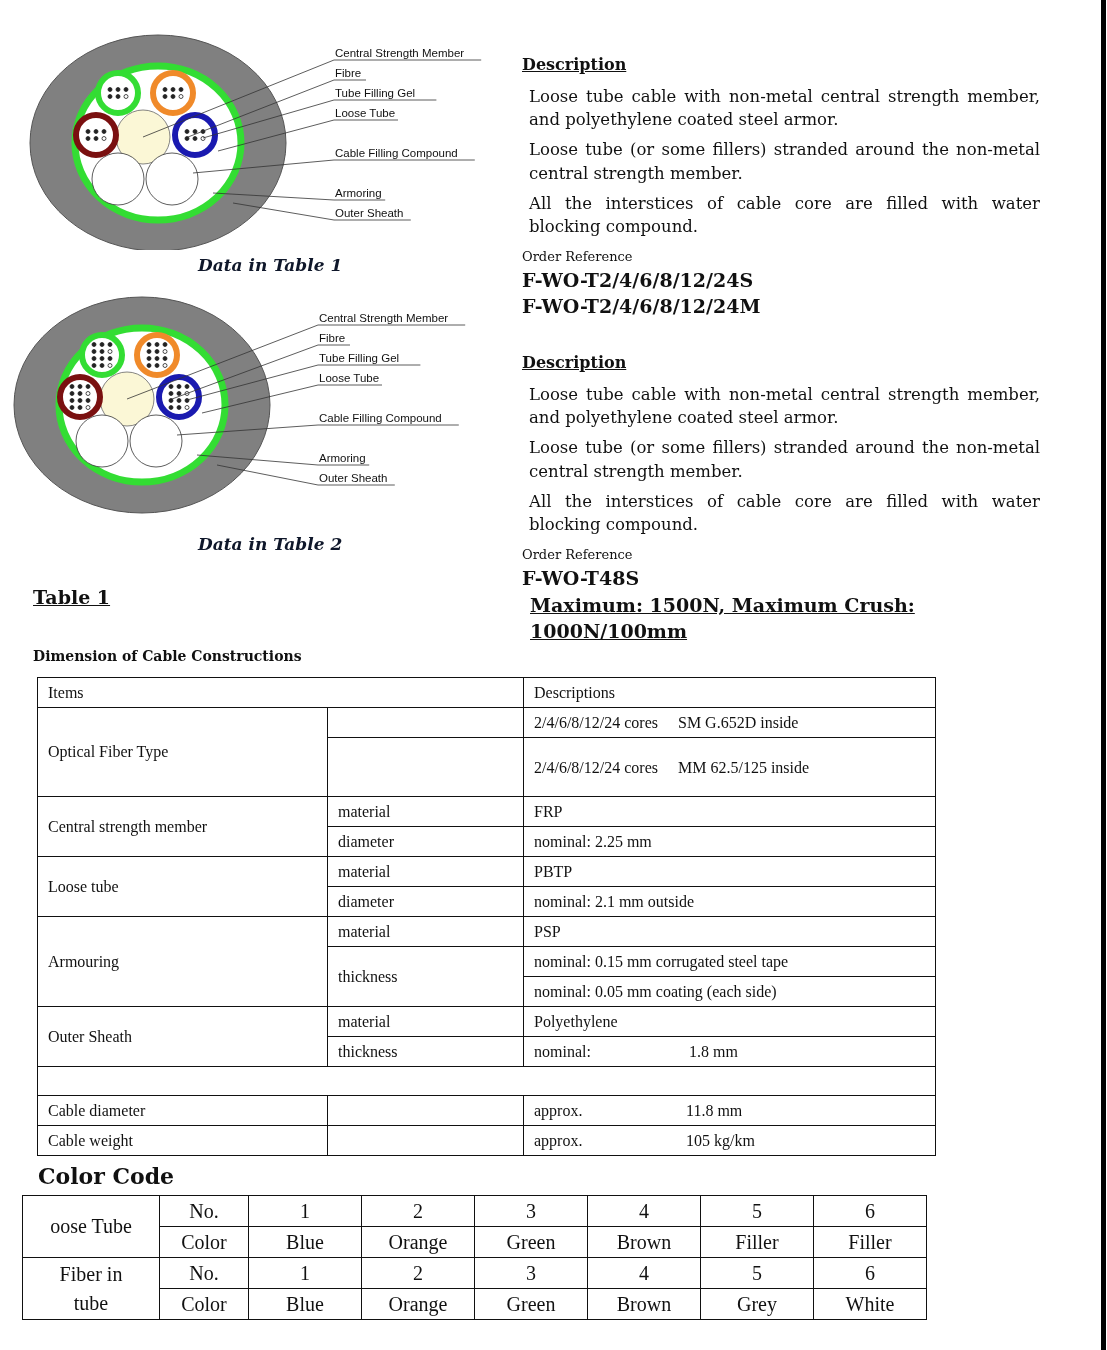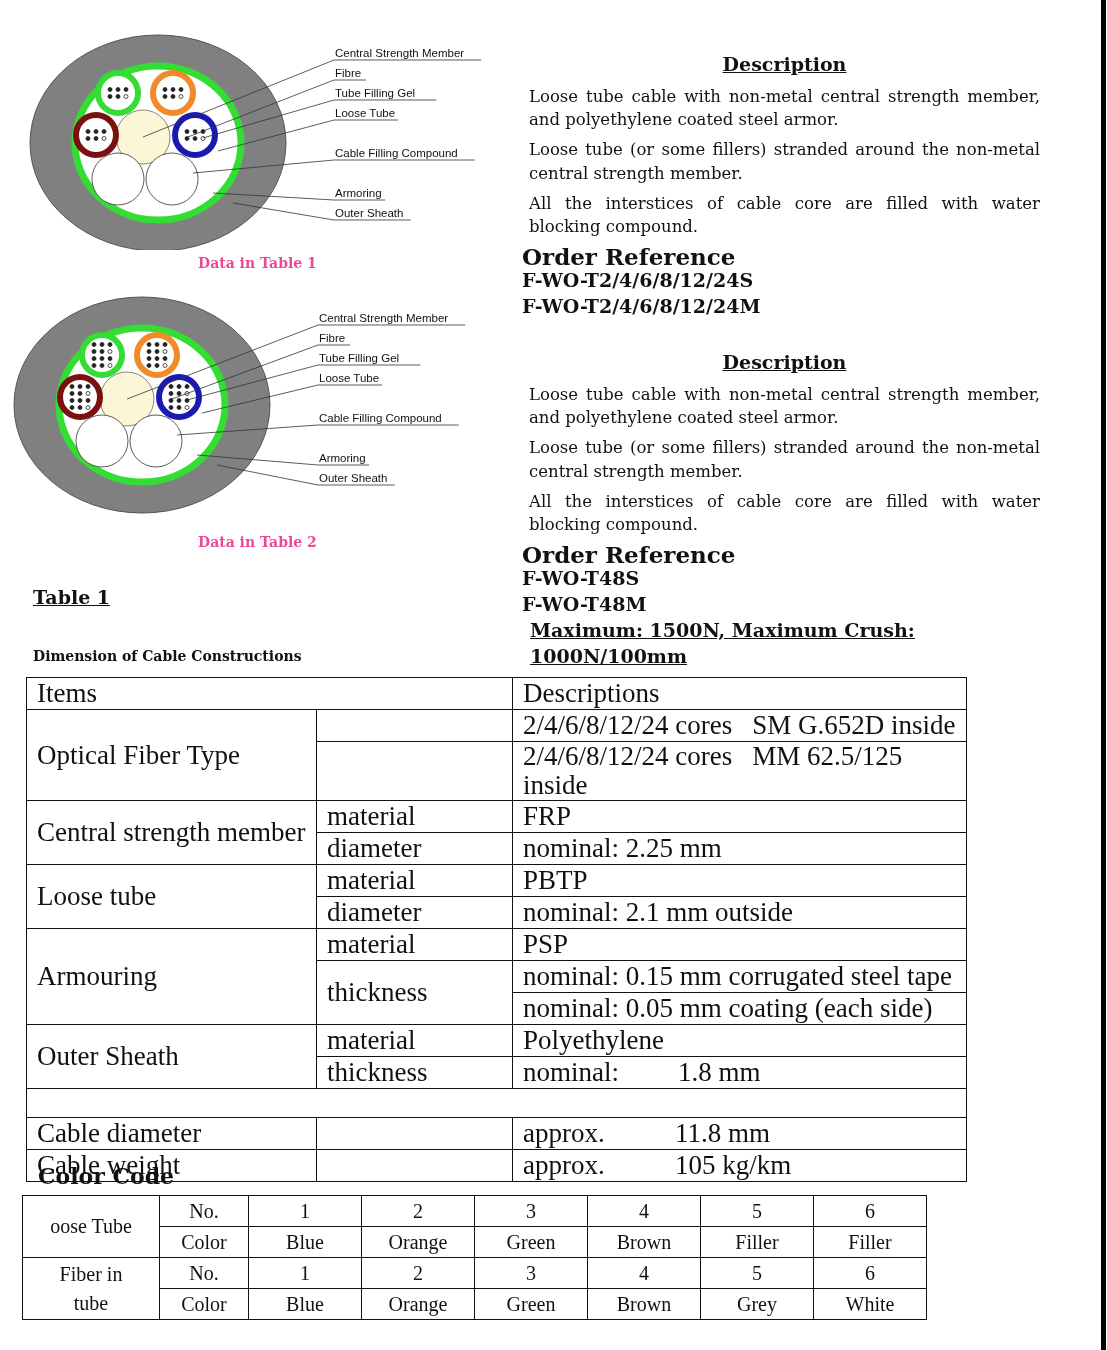--- a/index.html
+++ b/index.html
@@ -7,47 +7,47 @@
     width: 1107px; height: 1350px; position: relative; overflow: hidden;
     font-family: "DejaVu Serif", "Liberation Serif", serif; color: #111;
   }
   .page-edge { position: absolute; left: 1101px; top: 0; width: 5px; height: 1350px; background: #000; }
 
   
   .diagram { position: absolute; }
   .diagram svg { display: block; }
   .diagram .lbl { font-family: "Liberation Sans", sans-serif; font-size: 11.5px; fill: #111; }
   .caption {
-    position: absolute; font-family: "DejaVu Serif", serif; font-weight: bold; font-size: 14px; color: #ec4899;
+    position: absolute; font-family: "DejaVu Serif", serif; font-weight: bold; font-size: 17px; color: #0f172a; font-style: italic;
   }
 
   
   .desc {
     position: absolute; left: 522px; width: 525px;
     font-family: "DejaVu Serif", serif; font-size: 16.5px; line-height: 23.2px;
   }
-  .desc .heading { font-weight: bold; font-size: 19px; text-decoration: underline; line-height: 27px; text-align: center; }
+  .desc .heading { font-weight: bold; font-size: 16px; text-decoration: underline; line-height: 27px; }
   .desc p { margin: 7px; text-align: justify; text-align-last: left; }
   .desc p.j { text-align-last: auto; }
-  .desc .order-title { font-weight: bold; font-size: 23px; line-height: 23px; }
+  .desc .order-title { font-weight: normal; font-size: 13px; line-height: 23px; }
   .desc .order-ref { font-weight: bold; font-size: 19px; line-height: 25.5px; }
   .desc .limits { font-weight: bold; font-size: 19px; line-height: 26px; text-decoration: underline; }
 
   
   .t1-title {
     position: absolute; left: 33px; top: 586px;
     font-family: "DejaVu Serif", serif; font-weight: bold; font-size: 19px; text-decoration: underline;
   }
   .t1-sub {
     position: absolute; left: 33px; top: 648px;
     font-family: "DejaVu Serif", serif; font-weight: bold; font-size: 14px;
   }
   table.spec {
-    position: absolute; left: 26px; top: 677px; border-collapse: collapse;
-    font-family: "Liberation Serif", serif; font-size: 27px; table-layout: fixed;
+    position: absolute; left: 37px; top: 677px; border-collapse: collapse;
+    font-family: "Liberation Serif", serif; font-size: 16px; table-layout: fixed;
   }
   table.spec td {
     border: 1.5px solid #111; padding: 0 10px; height: 29px; vertical-align: middle; white-space: nowrap;
   }
   table.spec td.wrap { white-space: normal; line-height: 29px; }
   table.spec tr.gap td { height: 28px; border-left: 1.5px solid #111; border-right: 1.5px solid #111; }
   .approx { display: inline-block; width: 152px; }
   .nominal { display: inline-block; width: 155px; }
 
   .cc-title {
@@ -222,21 +222,20 @@
   <div class="order-ref">F-WO-T2/4/6/8/12/24M</div>
 </div>
 
 <div class="desc" style="top:349px;">
   <div class="heading">Description</div>
   <p class="j">Loose tube cable with non-metal central strength member, and polyethylene coated steel armor.</p>
   <p class="j">Loose tube (or some fillers) stranded around the non-metal central strength member.</p>
   <p class="j">All the interstices of cable core are filled with water blocking compound.</p>
   <div class="order-title">Order Reference</div>
   <div class="order-ref">F-WO-T48S</div>
-  <div class="order-ref">F-WO-T48M</div>
   <div class="limits" style="padding-left:8px;">Maximum: 1500N, Maximum Crush: 1000N/100mm</div>
 </div>
 
 <div class="t1-title">Table 1</div>
 <div class="t1-sub">Dimension of Cable Constructions</div>
 
 <table class="spec">
   <colgroup>
       <col style="width:290px">
       <col style="width:196px">

